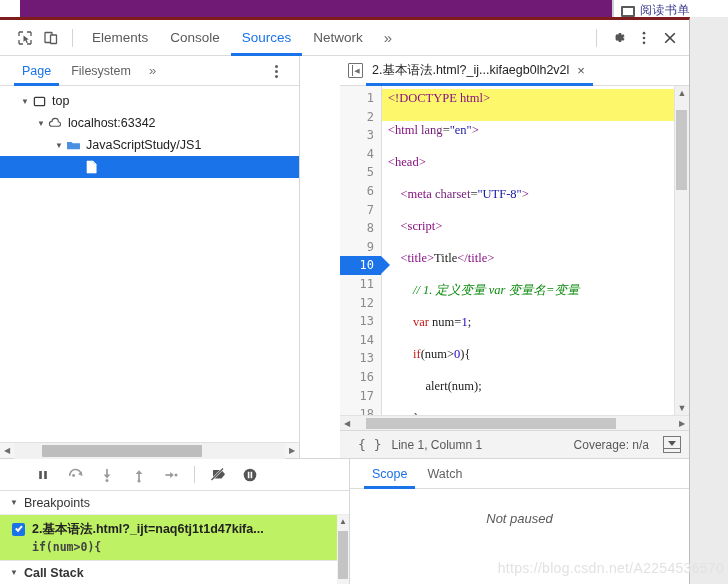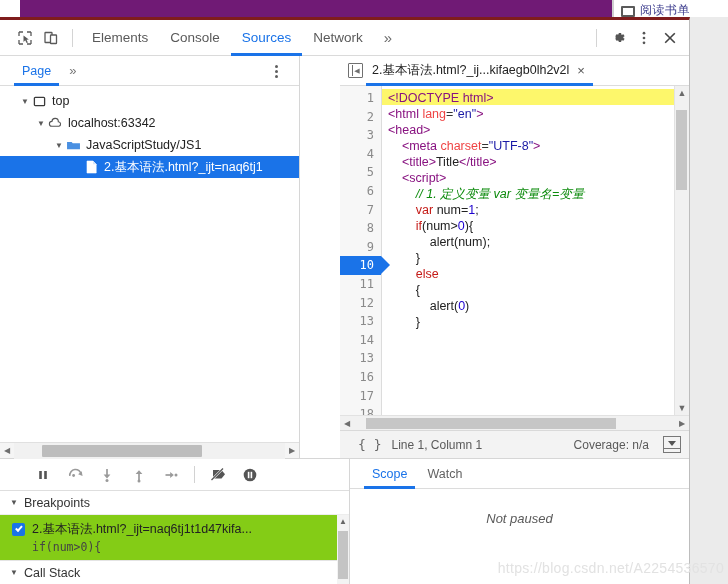--- a/index.html
+++ b/index.html
@@ -176,28 +176,28 @@
     position: relative;
   }
   .gl.bp { background: #1a73e8; color: #ffffff; }
   .gl.bp::after {
     content: ""; position: absolute; right: -9px; top: 0; width: 0; height: 0;
     border-top: 9.3px solid transparent; border-bottom: 9.3px solid transparent;
     border-left: 9px solid #1a73e8;
   }
   #code-scroll { flex: 1; overflow: hidden; padding-top: 3px; position: relative; }
   .cl {
-    height: 16px; line-height: 18.6px; white-space: pre;
-    font-family: Liberation Sans, sans-serif; font-size: 12.5px;
+    height: 32px; line-height: 18.6px; white-space: pre;
+    font-family: Liberation Serif, serif; font-size: 12.5px;
     color: #222; padding-left: 6px;
   }
   .cl.hl { background: #fdf76b; }
   .tk-tag { color: #881280; }
   .tk-punc { color: #333333; }
-  .tk-attr { color: #ef4444; }
+  .tk-attr { color: #701a75; }
   .tk-val  { color: #1a1aa6; }
   .tk-kw   { color: #c41a16; }
   .tk-cmt  { color: #0b8a0b; font-style: italic; }
   .tk-num  { color: #1c00cf; }
   .tk-plain{ color: #222222; }
   .tk-doctype { color: #881280; }
 
   
   #code-vscroll {
     width: 15px; flex: none; background: #f1f1f1; border-left: 1px solid #e2e2e2;
@@ -249,21 +249,21 @@
     justify-content: center; cursor: pointer;
   }
   .dbg-sep { width: 1px; height: 17px; background: #d2d2d2; margin: 0 6px; }
 
   .section-header {
     height: 24px; flex: none; display: flex; align-items: center; gap: 6px;
     font-size: 12.5px; color: #333; padding-left: 10px; cursor: pointer;
     background: #fff; border-bottom: 1px solid #ededed;
   }
   .sh-twisty { font-size: 8px; color: #555; }
-  #bp-list { flex: 1; overflow: hidden; position: relative; background: #84cc16; }
+  #bp-list { flex: 1; overflow: hidden; position: relative; background: #bef264; font-weight: bold; }
   .bp-item { padding: 6px 20px 6px 12px; border-bottom: 1px solid #ececec; }
   .bp-row1 { display: flex; align-items: center; gap: 7px; }
   .bp-check {
     width: 13px; height: 13px; background: #1a73e8; border-radius: 2px; flex: none;
     display: flex; align-items: center; justify-content: center; cursor: pointer;
   }
   .bp-check span {
     display: block; width: 4px; height: 7px; border: solid #fff;
     border-width: 0 2px 2px 0; transform: rotate(42deg) translate(-1px,-1px);
   }
@@ -353,20 +353,21 @@
         <path d="M3.2 3.2 L12.8 12.8 M12.8 3.2 L3.2 12.8" stroke="#444" stroke-width="1.6"></path>
       </svg>
     </div>
   </div>
 
   <div id="upper">
 
     <div id="nav-pane">
       <div id="nav-tabs">
         <div class="sub-tab active">Page</div>
+        <div class="sub-tab">Filesystem</div>
         <div class="sub-chev">»</div>
         <div class="kebab">
           <i></i>
           <i></i>
           <i></i>
         </div>
       </div>
 
       <div id="file-tree">
 
@@ -401,21 +402,20 @@
         </div>
 
         <div class="tree-row selected" style="padding-left:70px">
           <div class="twisty"></div>
           <div class="ico">
             <svg width="13" height="14" viewBox="0 0 13 14">
               <path d="M2 1 h6 l3.2 3.2 V13 H2 Z" fill="#ffffff" stroke="#ffffff" stroke-width="0.6"></path>
               <path d="M8 1 v3.2 h3.2" fill="#d7e7fb"></path>
             </svg>
           </div>
-          <div class="tree-label">2.基本语法.html?_ijt=naq6tj1</div>
         </div>
       </div>
 
       <div id="nav-hscroll">
         <div class="hs-arrow">◀</div>
         <div class="hs-track">
           <div class="hs-thumb"></div>
         </div>
         <div class="hs-arrow">▶</div>
       </div>
@@ -455,22 +455,22 @@
           <div class="gl">17</div>
           <div class="gl">18</div>
         </div>
 
         <div id="code-scroll">
           <div id="code-lines">
               <div class="cl hl"><span class="tk-doctype">&lt;!DOCTYPE html&gt;</span></div>
               <div class="cl"><span class="tk-tag">&lt;html </span><span class="tk-attr">lang</span><span class="tk-punc">=</span><span class="tk-val">"en"</span><span class="tk-tag">&gt;</span></div>
               <div class="cl"><span class="tk-tag">&lt;head&gt;</span></div>
               <div class="cl"><span class="tk-tag">    &lt;meta </span><span class="tk-attr">charset</span><span class="tk-punc">=</span><span class="tk-val">"UTF-8"</span><span class="tk-tag">&gt;</span></div>
+              <div class="cl"><span class="tk-tag">    &lt;script&gt;</span></div>
               <div class="cl"><span class="tk-tag">    &lt;title&gt;</span><span class="tk-plain">Title</span><span class="tk-tag">&lt;/title&gt;</span></div>
-              <div class="cl"><span class="tk-tag">    &lt;script&gt;</span></div>
               <div class="cl"><span class="tk-cmt">        // 1. 定义变量 var 变量名=变量</span></div>
               <div class="cl"><span class="tk-plain">        </span><span class="tk-kw">var</span><span class="tk-plain"> num=</span><span class="tk-num">1</span><span class="tk-plain">;</span></div>
               <div class="cl"><span class="tk-plain">        </span><span class="tk-kw">if</span><span class="tk-plain">(num&gt;</span><span class="tk-num">0</span><span class="tk-plain">){</span></div>
               <div class="cl"><span class="tk-plain">            alert(num);</span></div>
               <div class="cl"><span class="tk-plain">        }</span></div>
               <div class="cl"><span class="tk-plain">        </span><span class="tk-kw">else</span></div>
               <div class="cl"><span class="tk-plain">        {</span></div>
               <div class="cl"><span class="tk-plain">            alert(</span><span class="tk-num">0</span><span class="tk-plain">)</span></div>
               <div class="cl"><span class="tk-plain">        }</span></div>
               <div class="cl"><span class="tk-plain"></span></div>

